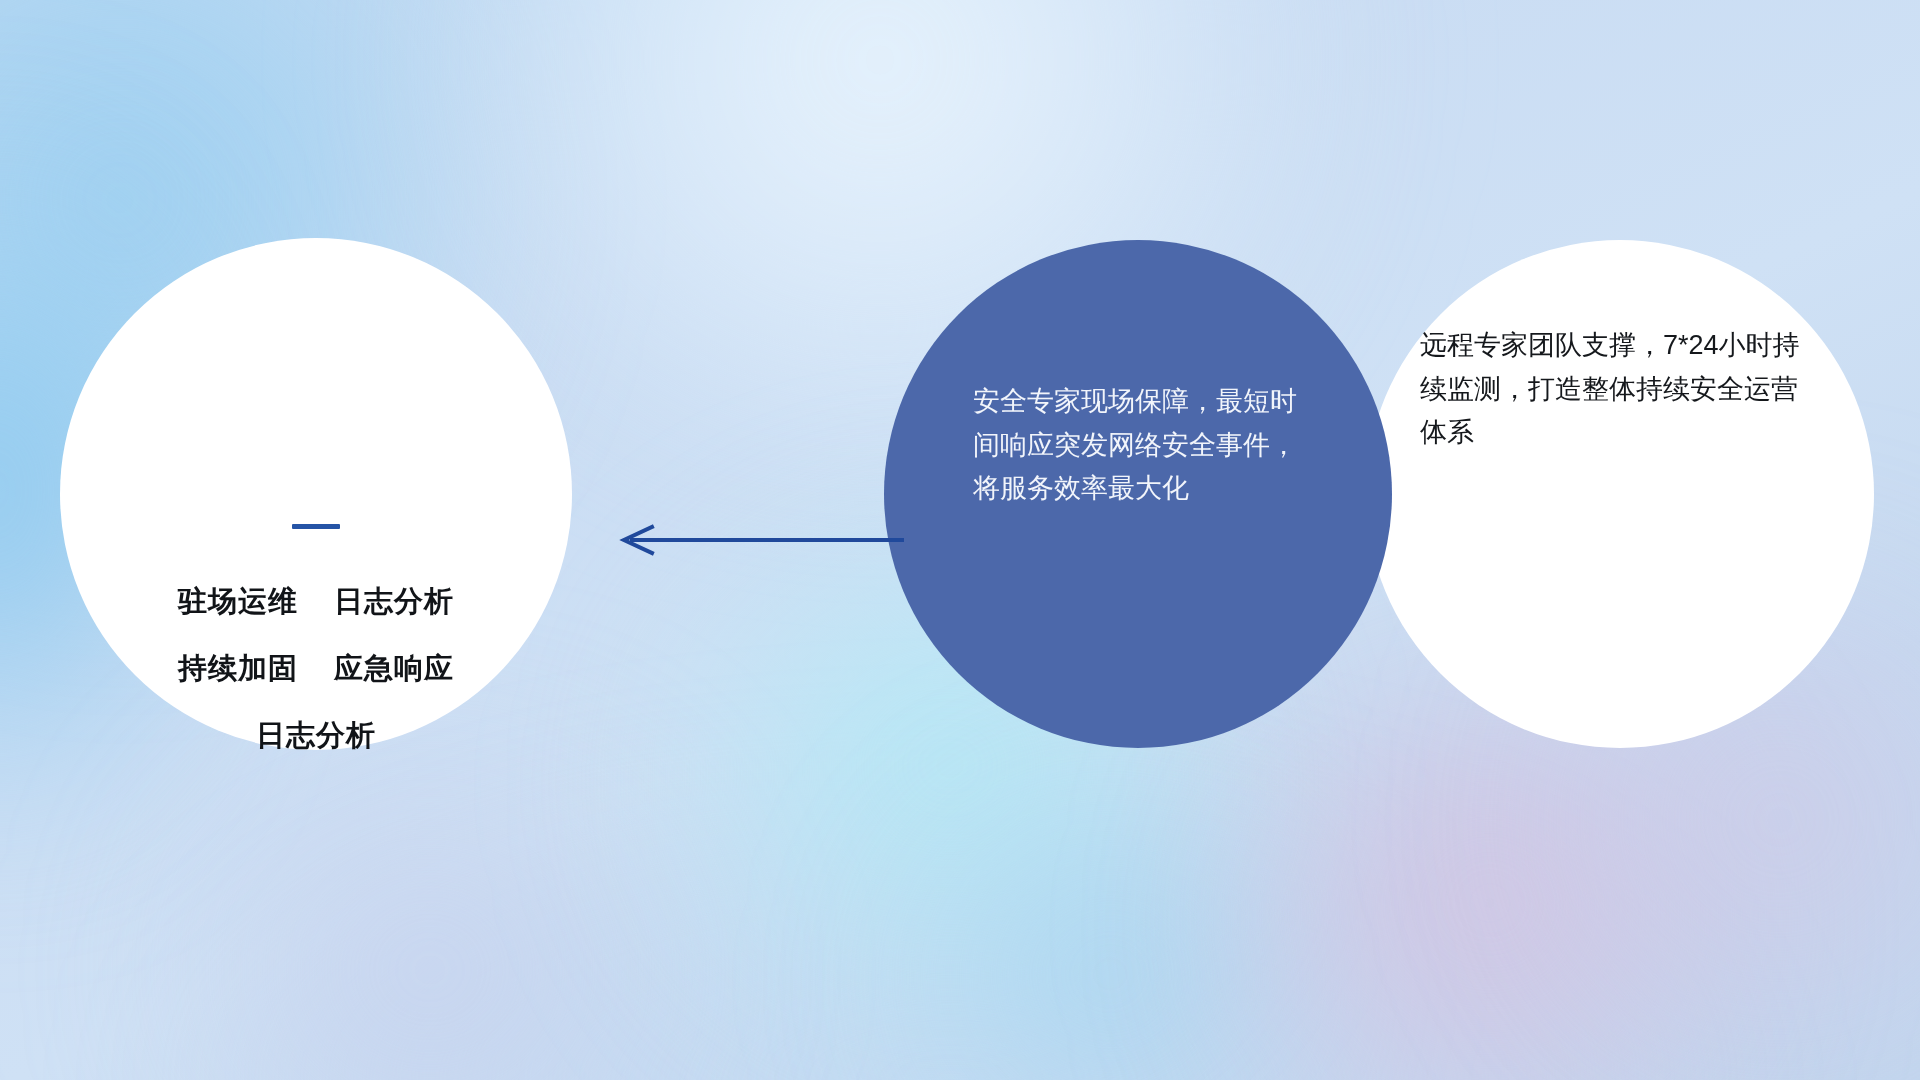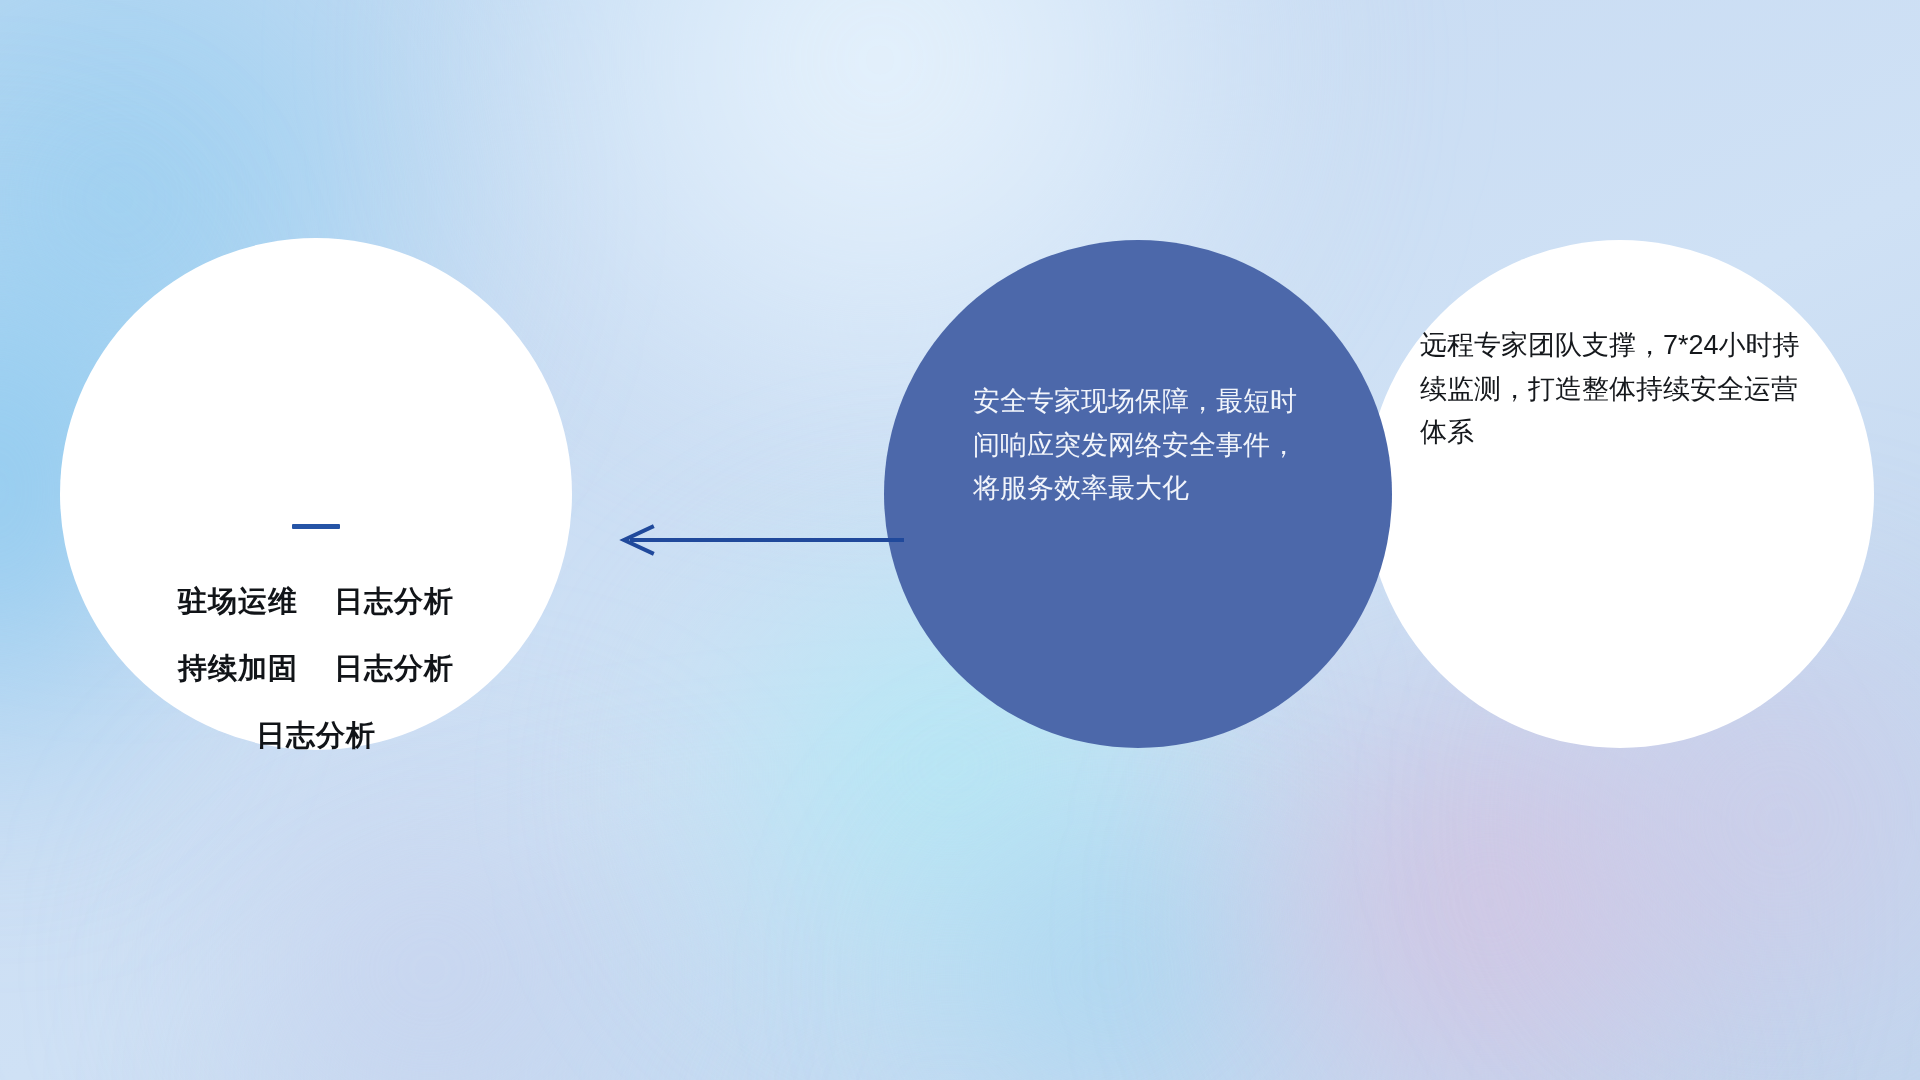--- a/index.html
+++ b/index.html
@@ -166,21 +166,21 @@
   <div class="bg-glow glow-violet-left"></div>
   <div class="bg-glow glow-cyan"></div>
   <div class="bg-glow glow-cyan2"></div>
   <div class="bg-glow glow-pink"></div>
   <div class="bg-glow glow-pink2"></div>
 
   <div class="circle" id="circle-left">
     <div class="accent-dash"></div>
     <div id="left-lines">
       <div class="row">驻场运维    日志分析</div>
-      <div class="row">持续加固    日志分析</div>
+      <div class="row">持续加固    应急响应</div>
       <div class="row">日志分析</div>
     </div>
   </div>
 
   <div class="circle" id="circle-right">
     <div class="c-body">远程专家团队支撑，7*24小时持续监测，打造整体持续安全运营体系</div>
   </div>
 
   <div class="circle" id="circle-mid">
     <div class="c-body">安全专家现场保障，最短时间响应突发网络安全事件，将服务效率最大化</div>

